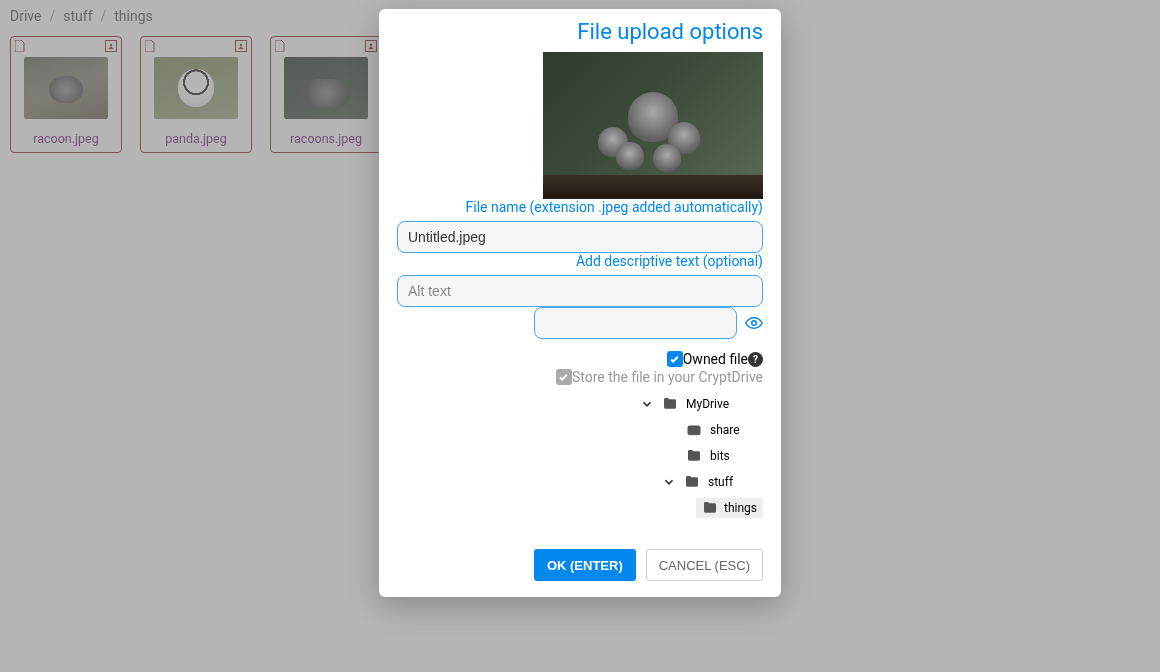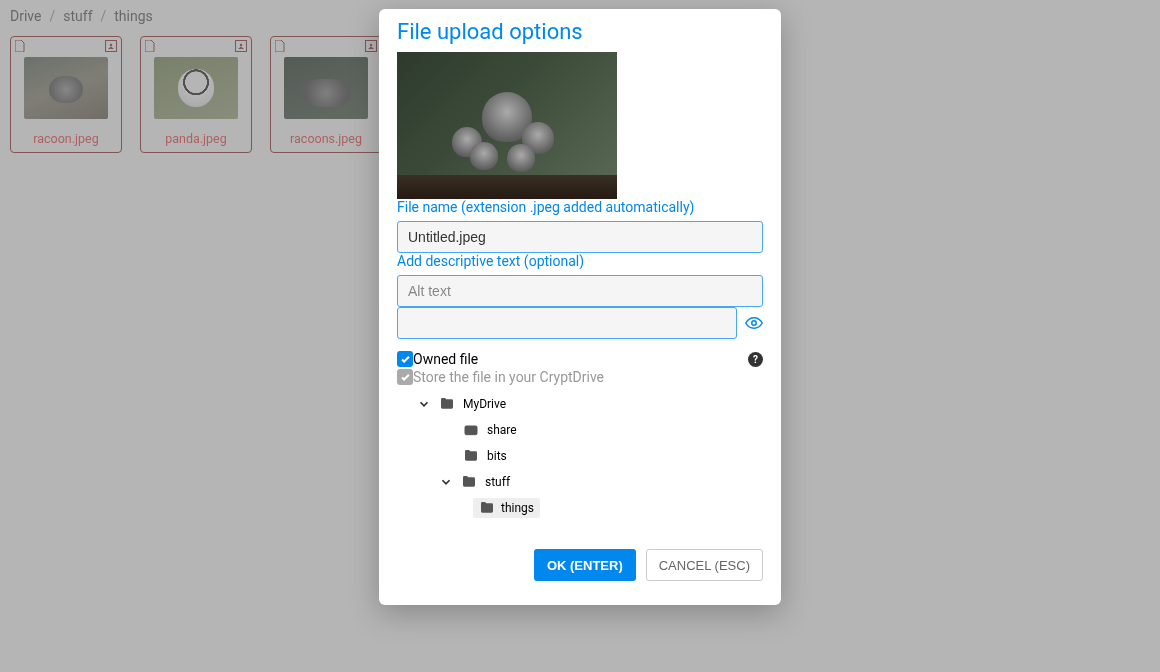--- a/index.html
+++ b/index.html
@@ -71,39 +71,40 @@
       width: 84px;
       height: 62px;
       background: #888;
       border-radius: 2px;
       margin-top: 2px;
       overflow: hidden;
     }
     .file-card .fname {
       margin-top: 12px;
       font-size: 12.5px;
-      color: #ef4444;
+      color: #701a75;
     }
     .overlay {
       position: absolute;
       inset: 0;
       background: rgba(120,120,120,0.55);
       display: flex;
       justify-content: center;
       align-items: flex-start;
       padding-top: 9px;
     }
     .modal {
       width: 402px;
       background: #fff;
       border-radius: 6px;
       box-shadow: 0 8px 30px rgba(0,0,0,0.25);
-      padding: 10px 18px 24px 18px;
+      padding: 10px 18px 16px 18px;
       display: flex;
       flex-direction: column;
+      align-items: flex-end;
     }
     .modal h2 {
       color: #0088ee;
       font-size: 22px;
       font-weight: 400;
       margin-bottom: 8px;
     }
     .preview-img {
       width: 220px;
       height: 147px;
@@ -146,21 +147,21 @@
     }
     .form-label {
       color: #0088ee;
       font-size: 14px;
       margin-bottom: 6px;
     }
     .text-input {
       width: 100%;
       height: 32px;
       border: 1px solid #46a7f5;
-      border-radius: 3px;
+      border-radius: 8px;
       padding: 0 10px;
       font-size: 14px;
       background: #f5f5f5;
       color: #333;
     }
     .text-input::placeholder {
       color: #888;
     }
     .password-row {
       display: flex;

